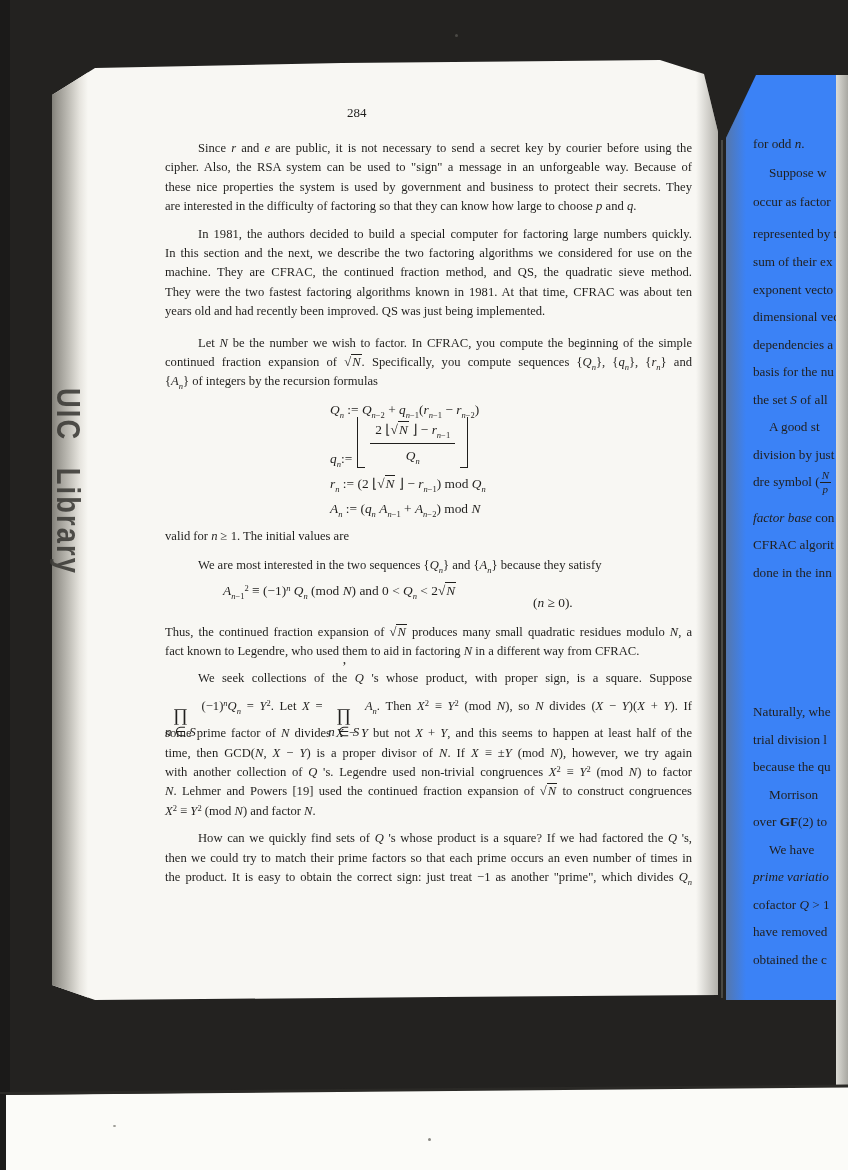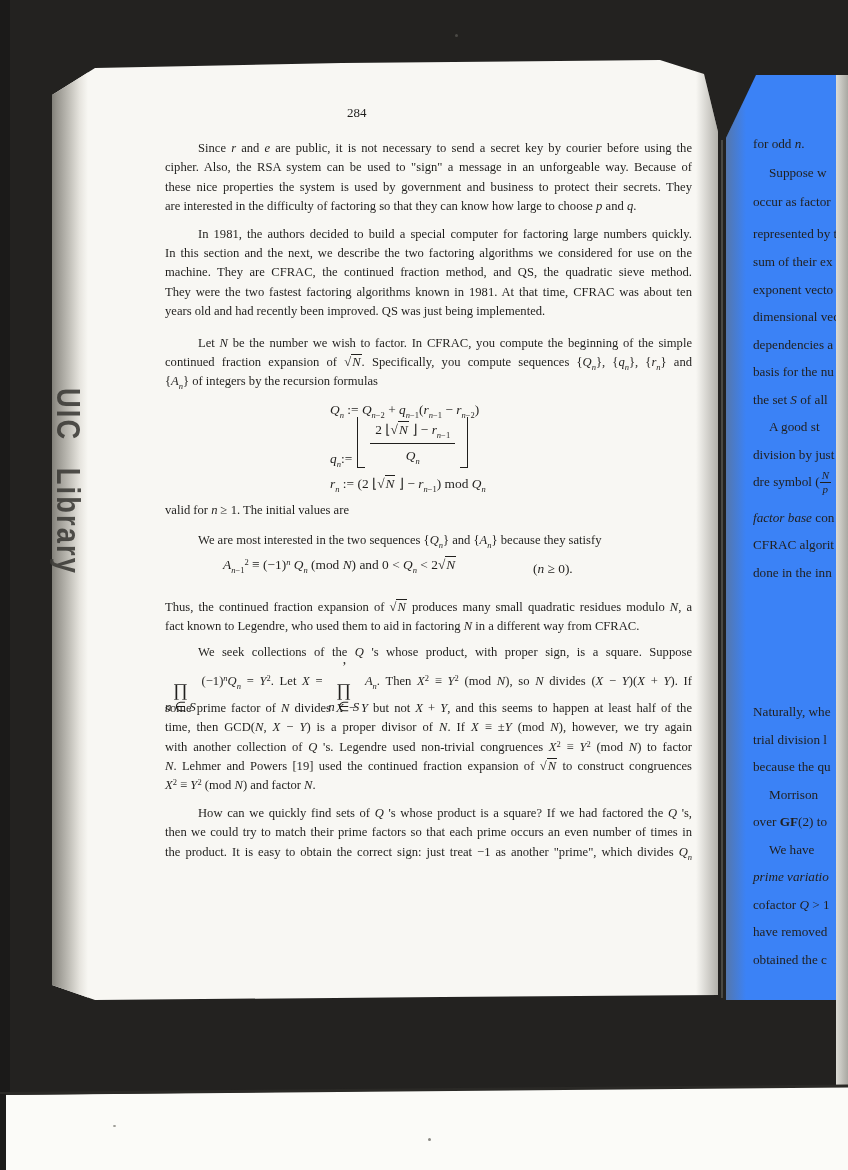--- a/index.html
+++ b/index.html
@@ -23,21 +23,21 @@
   .pagenum{margin-left:182px;height:19px;line-height:19px;font-size:13px;}
   .line{height:19.4px;line-height:19.4px;text-align:justify;text-align-last:justify;overflow:visible;}
   .line.first{text-indent:33px;}
   .line.last{text-align-last:left;}
   .line.tall{height:36px;line-height:36px;}
   .heading{font-weight:bold;margin-left:33px;height:19.4px;line-height:19.4px;font-size:13.2px;}
   .eq{margin-left:165px;height:19.4px;line-height:19.4px;font-size:13.4px;}
   .eq.eqfrac{display:flex;align-items:flex-end;height:46px;}
   .eq.eq-init{margin-left:65px;}
   .eq.eq-cong{margin-left:58px;position:relative;}
-  .eq-right{position:absolute;left:310px;top:4px;}
+  .eq-right{position:absolute;left:310px;top:12px;}
 
   sub{font-size:8.5px;vertical-align:-3.5px;line-height:0;}
   sup{font-size:8.5px;vertical-align:4px;line-height:0;}
   .rad{white-space:nowrap;}
   .rad .vin{border-top:1.1px solid currentColor;padding:0 1px;}
   .floorwrap{display:inline-flex;align-items:stretch;margin-left:5px;}
   .fl{width:7px;border-left:1.4px solid #201f1d;border-bottom:1.4px solid #201f1d;}
   .fr{width:7px;border-right:1.4px solid #201f1d;border-bottom:1.4px solid #201f1d;}
   .bfrac{display:flex;flex-direction:column;align-items:center;padding:3px 5px;}
   .bfrac .num{border-bottom:1.2px solid #201f1d;padding:0 5px 3px;}
@@ -108,20 +108,21 @@
         <div class="eq" style="margin-top: 8px;"><i>Q<sub>n</sub></i> := <i>Q</i><sub><i>n</i>−2</sub> + <i>q</i><sub><i>n</i>−1</sub>(<i>r</i><sub><i>n</i>−1</sub> − <i>r</i><sub><i>n</i>−2</sub>)</div>
         <div class="eq eqfrac" style="margin-top: 3px;"><i>q<sub>n</sub></i> := <span class="floorwrap">
             <span class="fl"></span>
             <span class="bfrac">
               <span class="num">2 ⌊<span class="rad">√<span class="vin"><i>N</i></span></span> ⌋ − <i>r</i><sub><i>n</i>−1</sub></span>
               <span class="den"><i>Q<sub>n</sub></i></span>
             </span>
             <span class="fr"></span>
           </span></div>
         <div class="eq" style="margin-top: 6px;"><i>r<sub>n</sub></i>  := (2 ⌊<span class="rad">√<span class="vin"><i>N</i></span></span> ⌋ − <i>r</i><sub><i>n</i>−1</sub>) mod <i>Q<sub>n</sub></i></div>
+        <div class="eq" style="margin-top: 6px;"><i>A<sub>n</sub></i>  := (<i>q<sub>n</sub></i> <i>A</i><sub><i>n</i>−1</sub> + <i>A</i><sub><i>n</i>−2</sub>) mod <i>N</i></div>
         <div style="margin-top: 8px;">
           <div class="line last">valid for <i>n</i> ≥ 1.  The initial values are</div>
         </div>
         <div style="margin-top: 10px;">
           <div class="line first last">We are most interested in the two sequences {<i>Q<sub>n</sub></i>} and {<i>A<sub>n</sub></i>} because they satisfy</div>
         </div>
         <div class="eq eq-cong" style="margin-top: 5px;"><i>A</i><sub><i>n</i>−1</sub><sup>2</sup> ≡ (−1)<sup><i>n</i></sup> <i>Q<sub>n</sub></i>  (mod <i>N</i>)  and  0 &lt; <i>Q<sub>n</sub></i> &lt; 2<span class="rad">√<span class="vin"><i>N</i></span></span><span class="eq-right">(<i>n</i> ≥ 0).</span></div>
         <div style="margin-top: 23px;">
           <div class="line">Thus, the continued fraction expansion of <span class="rad">√<span class="vin"><i>N</i></span></span> produces many small quadratic residues modulo <i>N</i>, a</div>
           <div class="line last">fact known to Legendre, who used them to aid in factoring <i>N</i> in a different way from CFRAC.</div>

